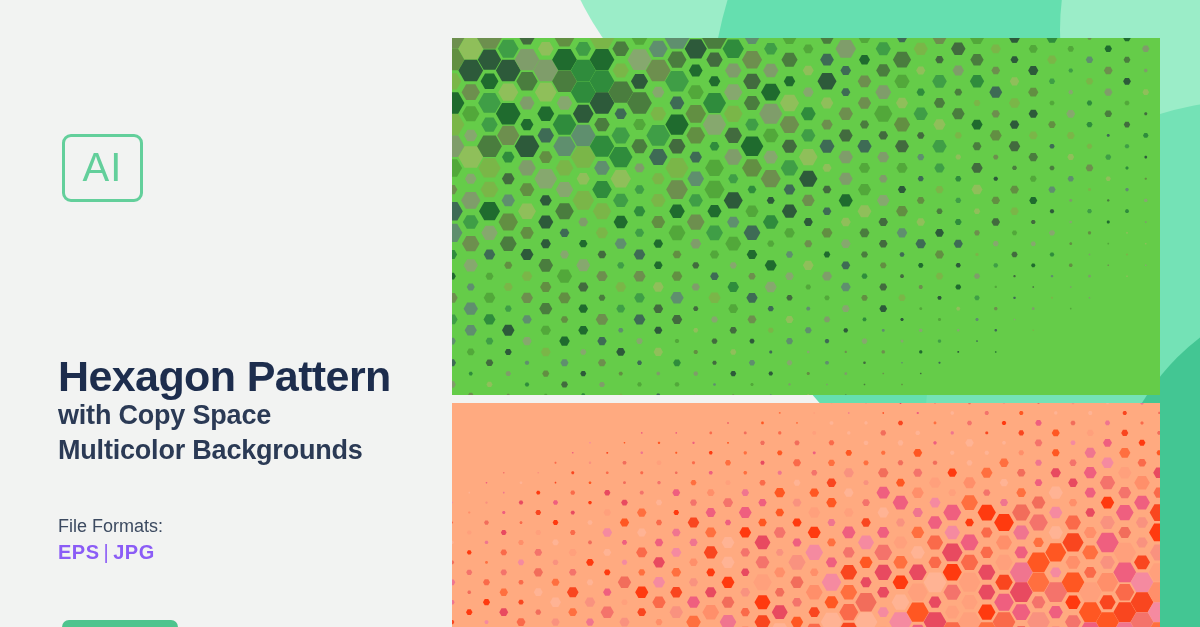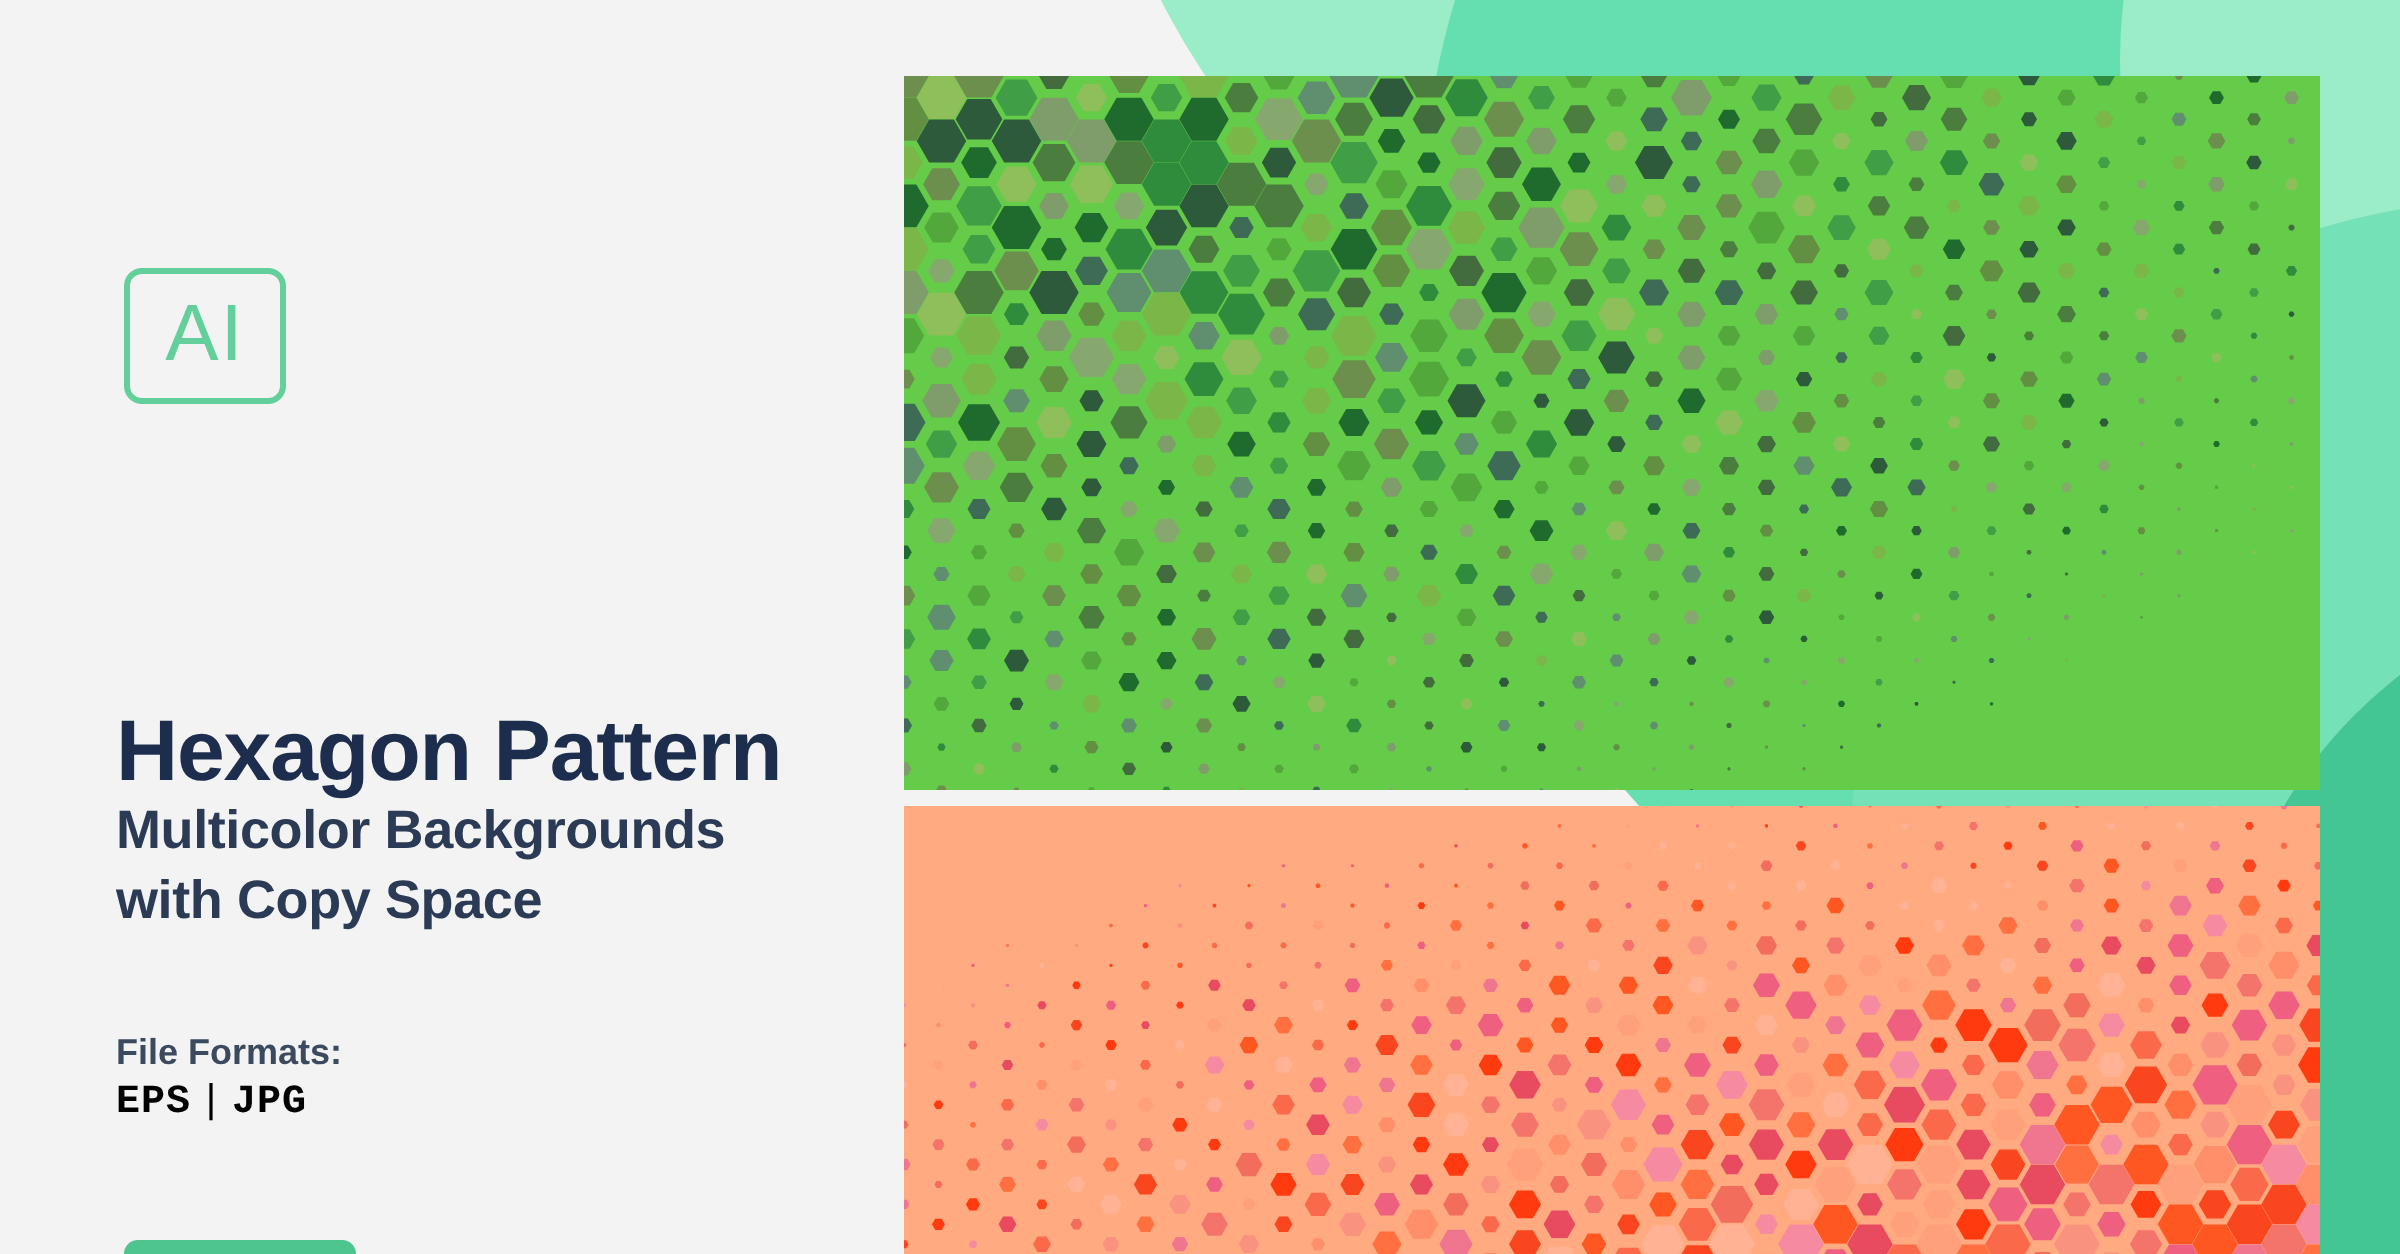--- a/index.html
+++ b/index.html
@@ -90,33 +90,32 @@
     letter-spacing: -0.2px;
   }
   .subtitle-line { display: block; }
 
   .formats-label {
     position: absolute;
     left: 58px;
     top: 517px;
     font-size: 18px;
     line-height: 1;
-    font-weight: bold;
+    font-weight: normal;
     color: #3c4a60;
   }
   .formats-value {
     position: absolute;
     left: 58px;
     top: 542px;
     font-size: 20px;
     line-height: 1;
     font-weight: bold;
-    color: #000000;
+    color: #8b5cf6;
     letter-spacing: 0.5px;
-    font-family: Liberation Mono, monospace;
   }
   .fmt-sep { font-weight: normal; padding: 0 4px; }
 
   .cta-button {
     position: absolute;
     left: 62px;
     top: 620px;
     width: 116px;
     height: 38px;
     border: none;
@@ -176,22 +175,22 @@
   <div class="left-col">
 
     <div class="ai-badge">
       <span class="ai-badge-text">AI</span>
     </div>
 
 
     <div class="title">Hexagon Pattern</div>
 
     <div class="subtitle">
+      <span class="subtitle-line">with Copy Space</span>
       <span class="subtitle-line">Multicolor Backgrounds</span>
-      <span class="subtitle-line">with Copy Space</span>
     </div>
 
     <div class="formats-label">File Formats:</div>
     <div class="formats-value"><span>EPS</span><span class="fmt-sep">|</span><span>JPG</span></div>
 
     <button class="cta-button"></button>
   </div>
 
   <div class="panel" id="panel-green">
     <svg id="svg-green" viewBox="0 0 708 357" preserveAspectRatio="none">

